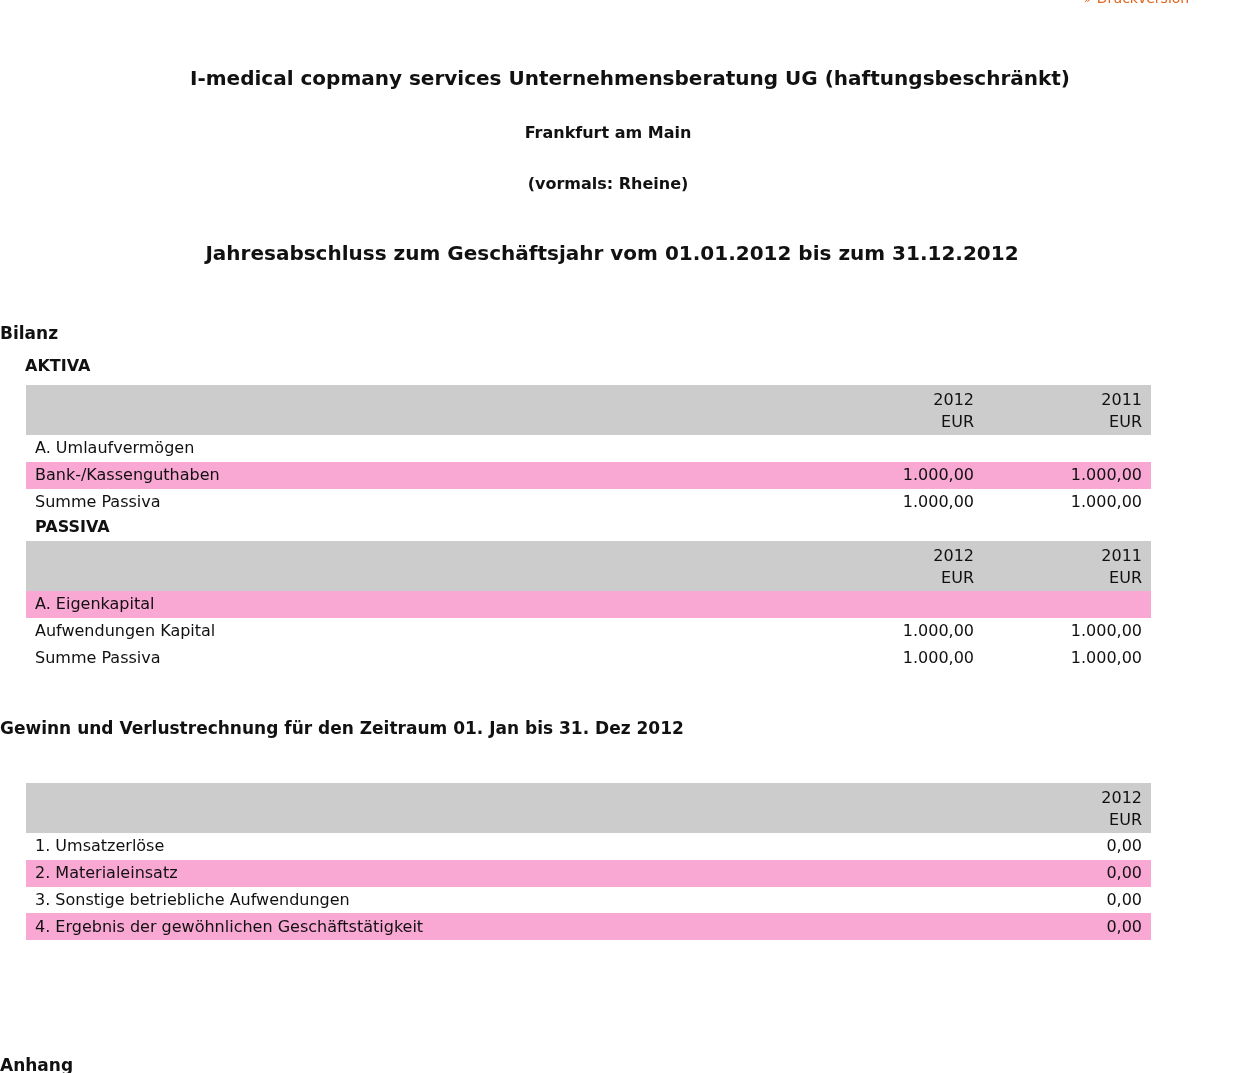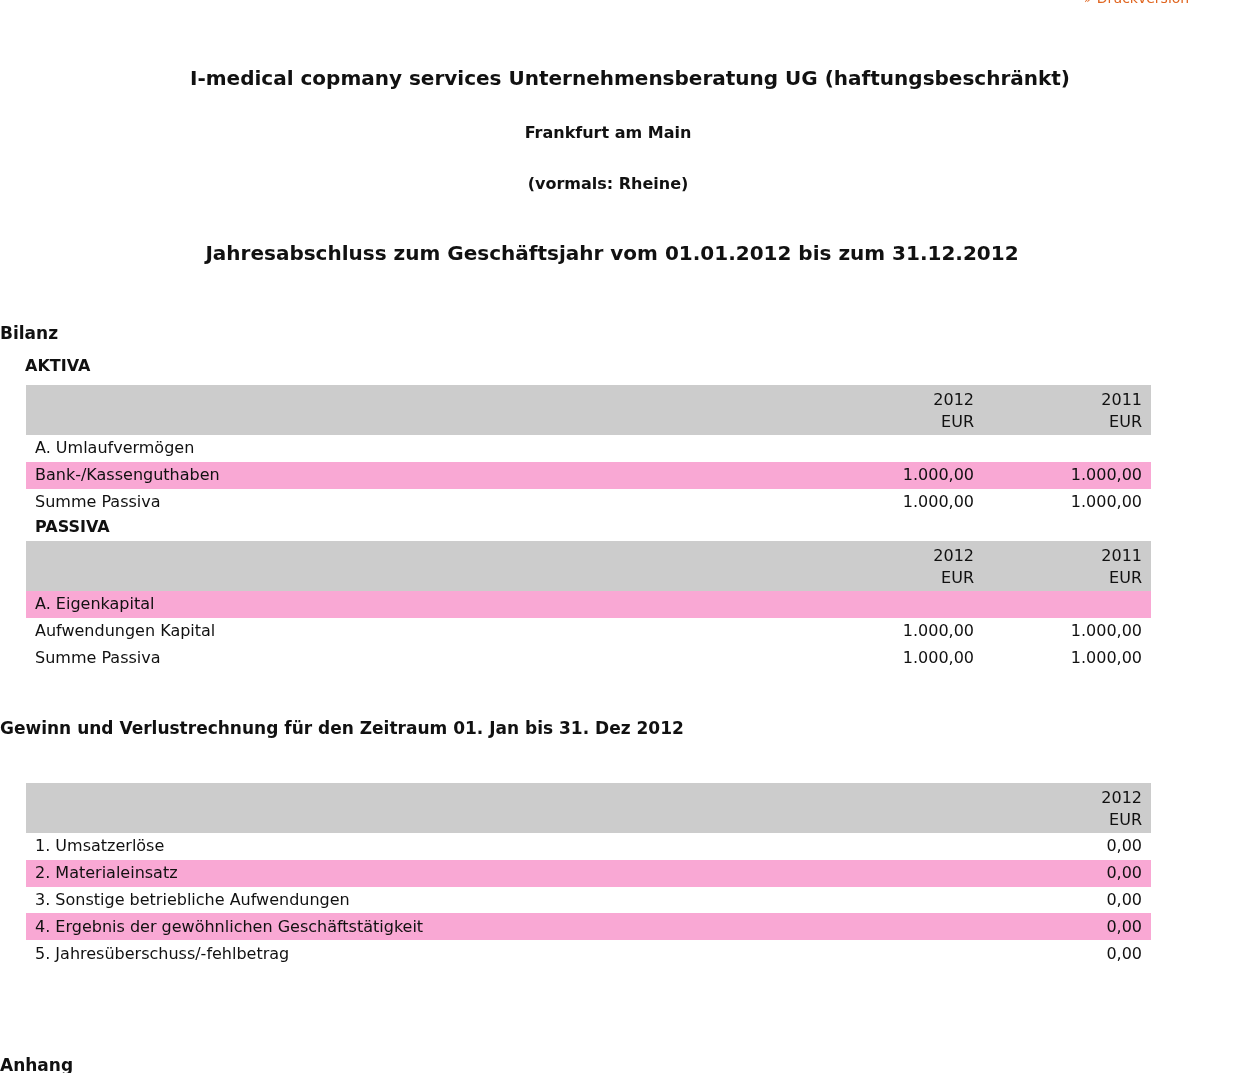--- a/index.html
+++ b/index.html
@@ -141,20 +141,16 @@
     <td class="num">0,00</td>
   </tr>
   <tr>
     <td>3. Sonstige betriebliche Aufwendungen</td>
     <td class="num">0,00</td>
   </tr>
   <tr class="alt">
     <td>4. Ergebnis der gewöhnlichen Geschäftstätigkeit</td>
     <td class="num">0,00</td>
   </tr>
-  <tr>
-    <td>5. Jahresüberschuss/-fehlbetrag</td>
-    <td class="num">0,00</td>
-  </tr>
 </tbody>
   </table>
 
 <div class="section-title anhang-title">Anhang</div>
 
 </body></html>

